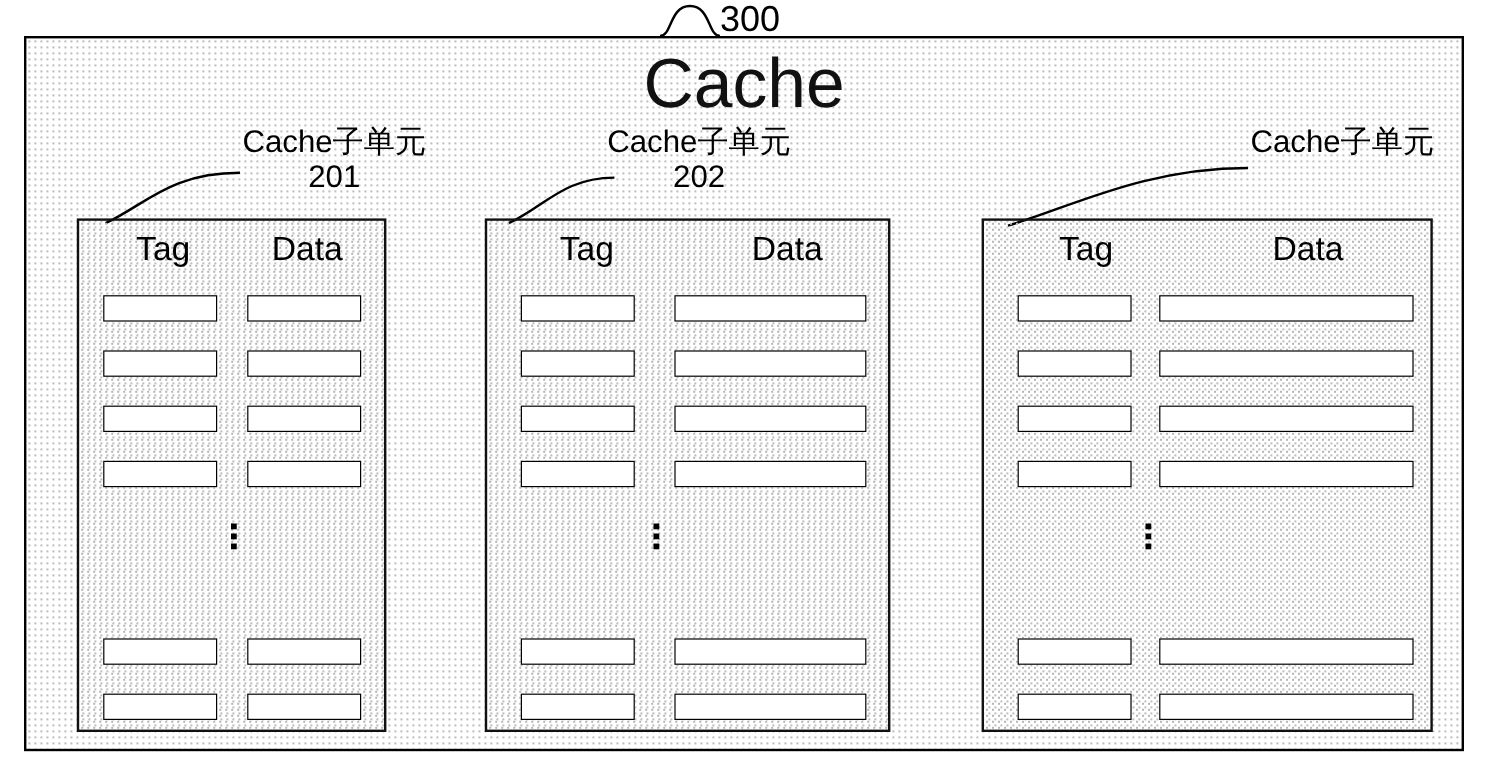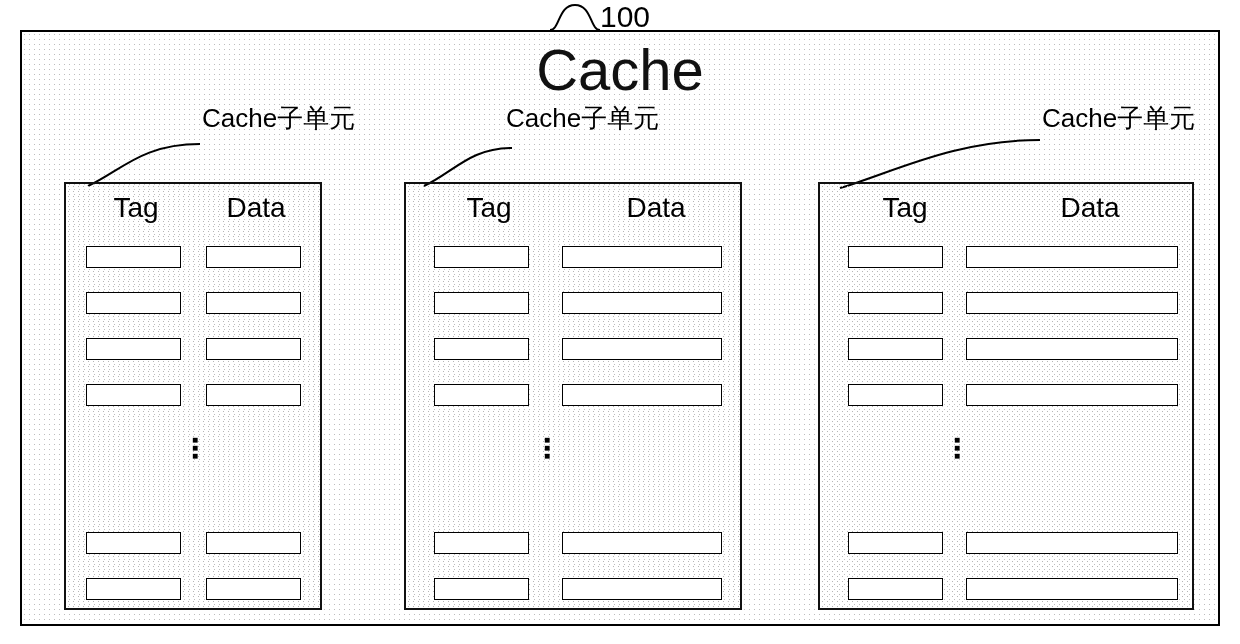--- a/index.html
+++ b/index.html
@@ -121,36 +121,38 @@
 </head>
 <body>
 
 <div class="canvas">
 
   <div class="curly">
     <svg width="50" height="30" viewBox="0 0 50 30">
       <path d="M0,30 C10,30 8,5 25,5 C42,5 40,30 50,30" stroke="#000" stroke-width="2" fill="none"></path>
     </svg>
   </div>
-  <div class="ref-200">100</div>
+  <div class="ref-200">300</div>
 
   <div class="outer">
     <div class="title">Cache</div>
 
     <div class="unit-label" style="left:180px; top:72px;">
       <span>Cache子单元</span>
+      <span class="num">201</span>
     </div>
     <div class="leader" style="left:60px; top:110px;">
       <svg width="120" height="50" viewBox="0 0 120 50">
         <path d="M118,2 C60,2 40,28 6,44" stroke="#000" stroke-width="2" fill="none"></path>
       </svg>
     </div>
 
     <div class="unit-label" style="left:484px; top:72px;">
       <span>Cache子单元</span>
+      <span class="num">202</span>
     </div>
     <div class="leader" style="left:398px; top:114px;">
       <svg width="94" height="46" viewBox="0 0 94 46">
         <path d="M92,2 C50,2 34,26 4,40" stroke="#000" stroke-width="2" fill="none"></path>
       </svg>
     </div>
 
     <div class="unit-label" style="left:1020px; top:72px;">
       <span>Cache子单元</span>
     </div>

